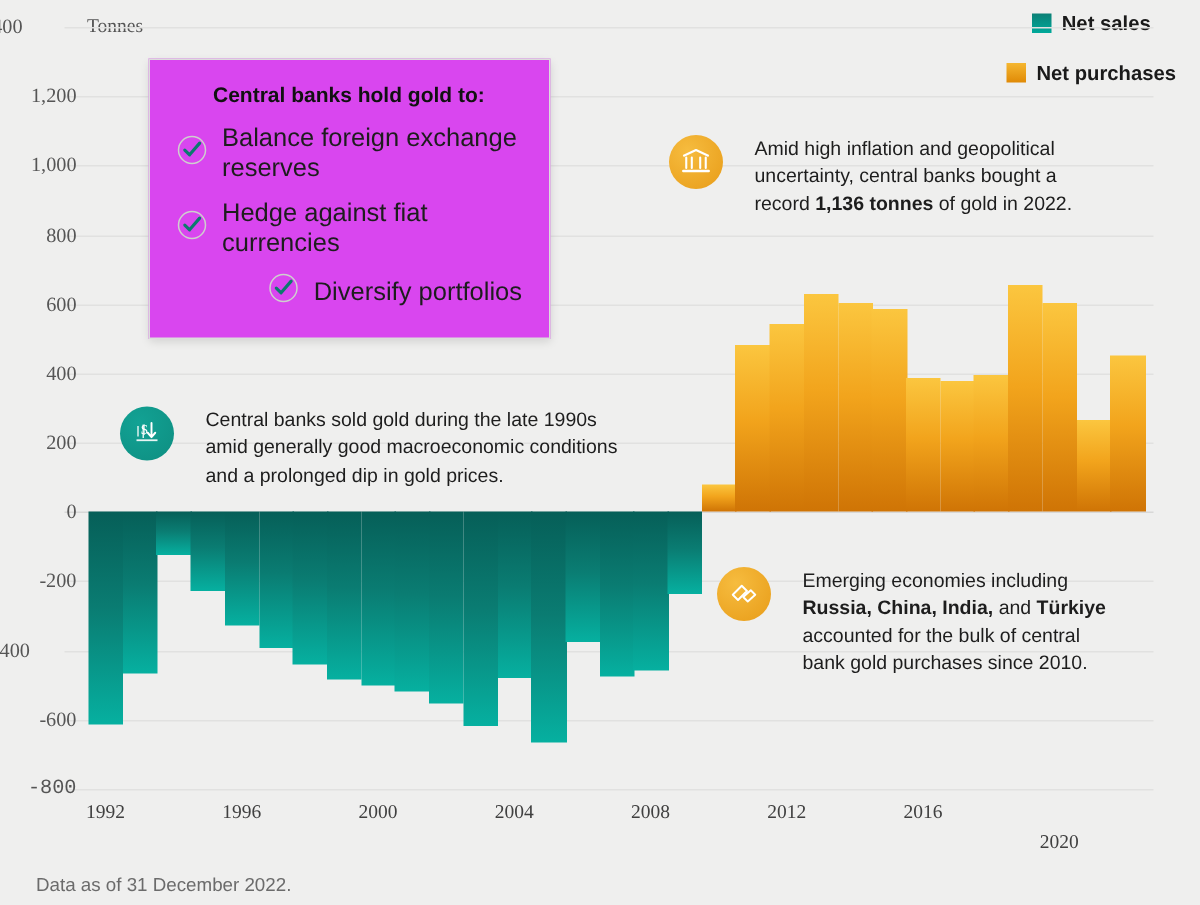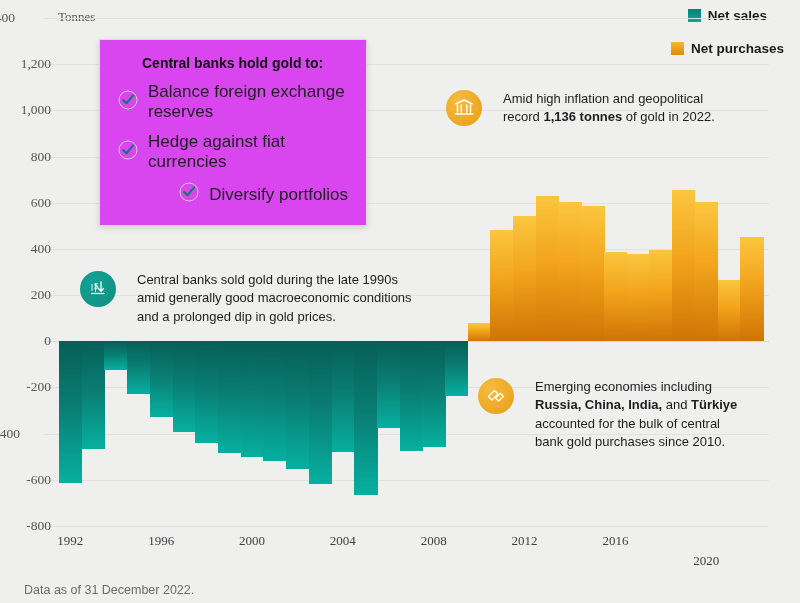--- a/index.html
+++ b/index.html
@@ -176,21 +176,21 @@
     <div class="ytick" style="top: 46.1818px; right: 712px;">1,200</div>
     <div class="ytick" style="top: 92.3636px; right: 712px;">1,000</div>
     <div class="ytick" style="top: 138.545px; right: 712px;">800</div>
     <div class="ytick" style="top: 184.727px; right: 712px;">600</div>
     <div class="ytick" style="top: 230.909px; right: 712px;">400</div>
     <div class="ytick" style="top: 277.091px; right: 712px;">200</div>
     <div class="ytick" style="top: 323.273px; right: 712px;">0</div>
     <div class="ytick" style="top: 369.455px; right: 712px;">-200</div>
     <div class="ytick" style="top: 415.636px; right: 743px;">-400</div>
     <div class="ytick" style="top: 461.818px; right: 712px;">-600</div>
-    <div class="ytick" style="top: 508px; right: 712px;">-800</div>
+    <div class="ytick" style="top: 508px; right: 712px; font-family: Liberation Mono, monospace;">-800</div>
   </div>
 
 <div id="factbox">
   <h3>Central banks hold gold to:</h3>
   <div class="fact-row">
     <span class="check">
       <svg width="20" height="20" viewBox="0 0 20 20">
           <circle cx="10" cy="10" r="9" fill="none" stroke="#cfcfce" stroke-width="1"></circle>
           <path d="M5.2 10.1 L8.4 13.2 L15.1 5.4" fill="none" stroke="#0b7a6e" stroke-width="2.1" stroke-linecap="round" stroke-linejoin="round"></path>
         </svg>
@@ -236,20 +236,21 @@
 <div class="annot" id="annot-2022">
   <div class="badge gold">
     <svg width="22" height="22" viewBox="0 0 22 22">
       <path d="M2.5 7 L11 3 L19.5 7" fill="none" stroke="#ffffff" stroke-width="1.4" stroke-linejoin="round"></path>
       <path d="M4.5 8 L4.5 15 M8.2 8 L8.2 15 M13.8 8 L13.8 15 M17.5 8 L17.5 15" stroke="#ffffff" stroke-width="1.4" stroke-linecap="round"></path>
       <path d="M2.5 17 L19.5 17" stroke="#ffffff" stroke-width="1.6" stroke-linecap="round"></path>
     </svg>
   </div>
   <div class="annot-text">
     <div>Amid high inflation and geopolitical</div>
+    <div>uncertainty, central banks bought a</div>
     <div><span>record </span><b>1,136 tonnes</b><span> of gold in 2022.</span></div>
   </div>
 </div>
 
 <div class="annot" id="annot-em">
   <div class="badge gold">
     <svg width="22" height="22" viewBox="0 0 22 22">
       <path d="M3.5 11.5 L9.5 5.5 L13 9 L7 15 Z" fill="none" stroke="#ffffff" stroke-width="1.3" stroke-linejoin="round"></path>
       <path d="M10.5 13 L15.5 8.5 L18.5 11.5 L13.5 16 Z" fill="none" stroke="#ffffff" stroke-width="1.3" stroke-linejoin="round"></path>
     </svg>

